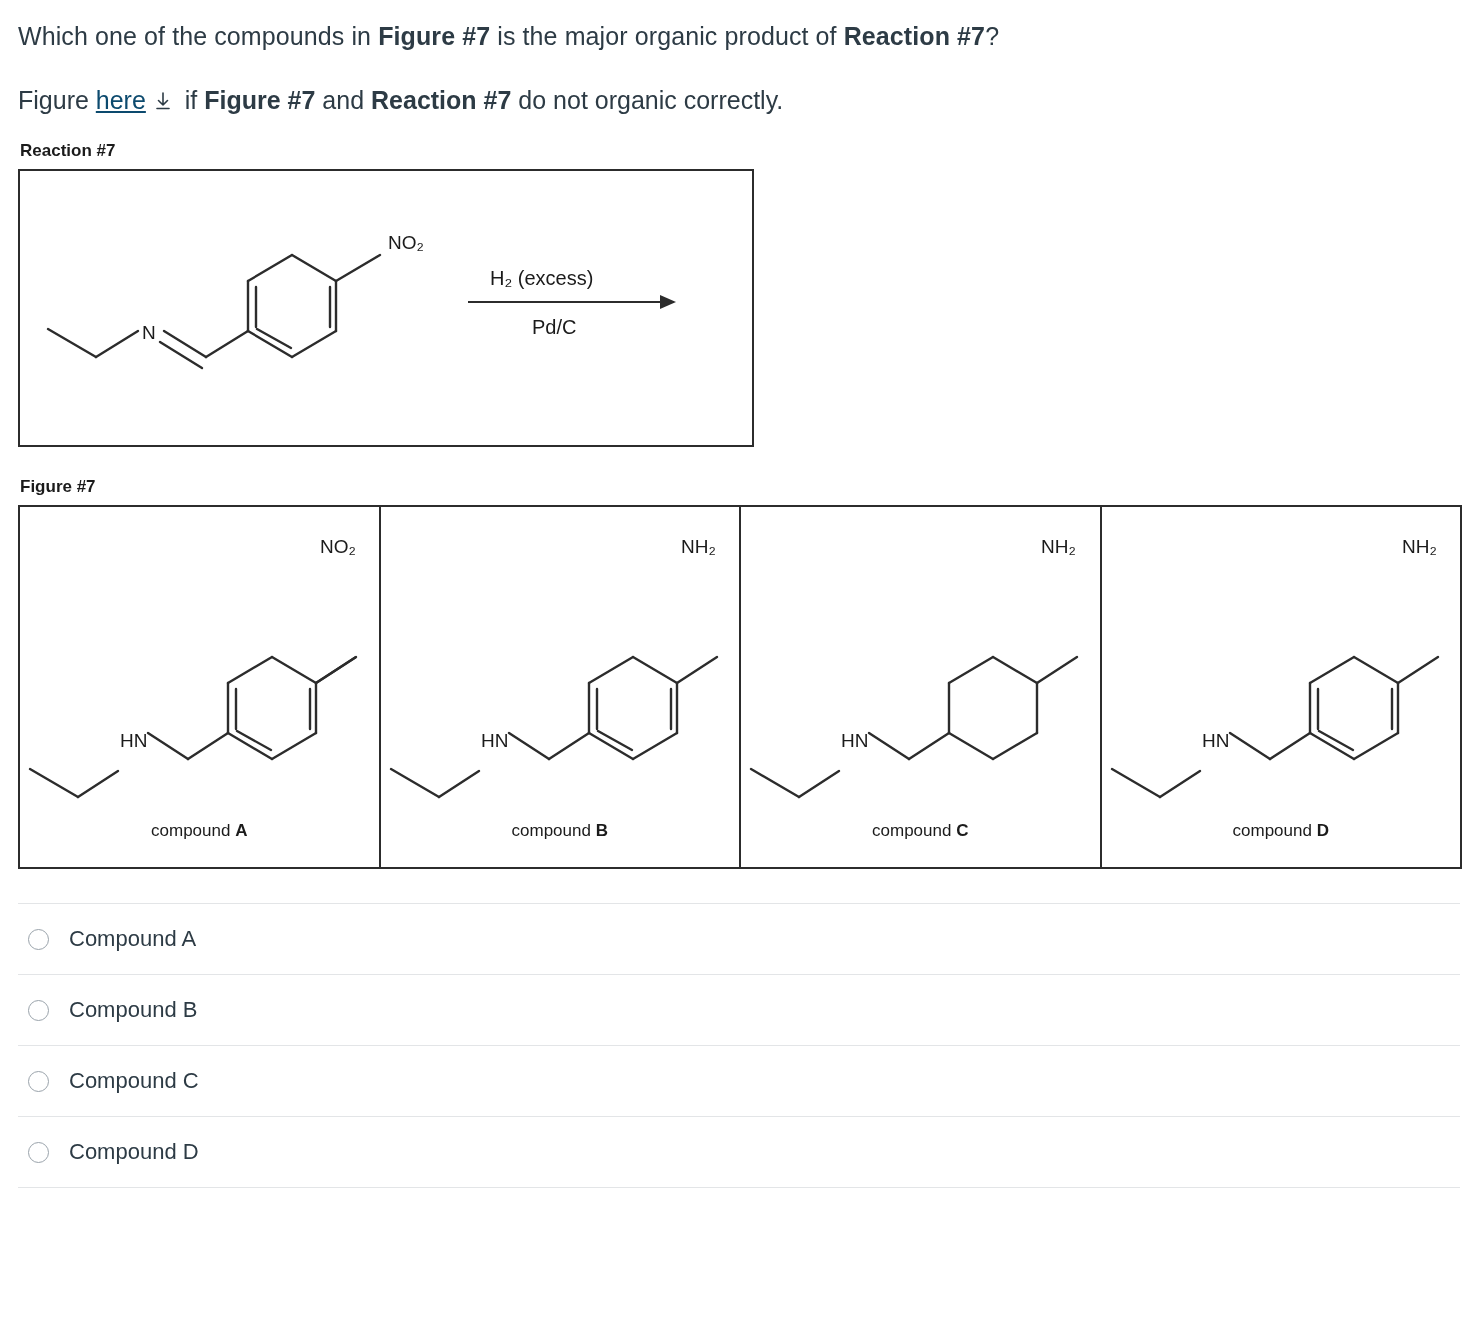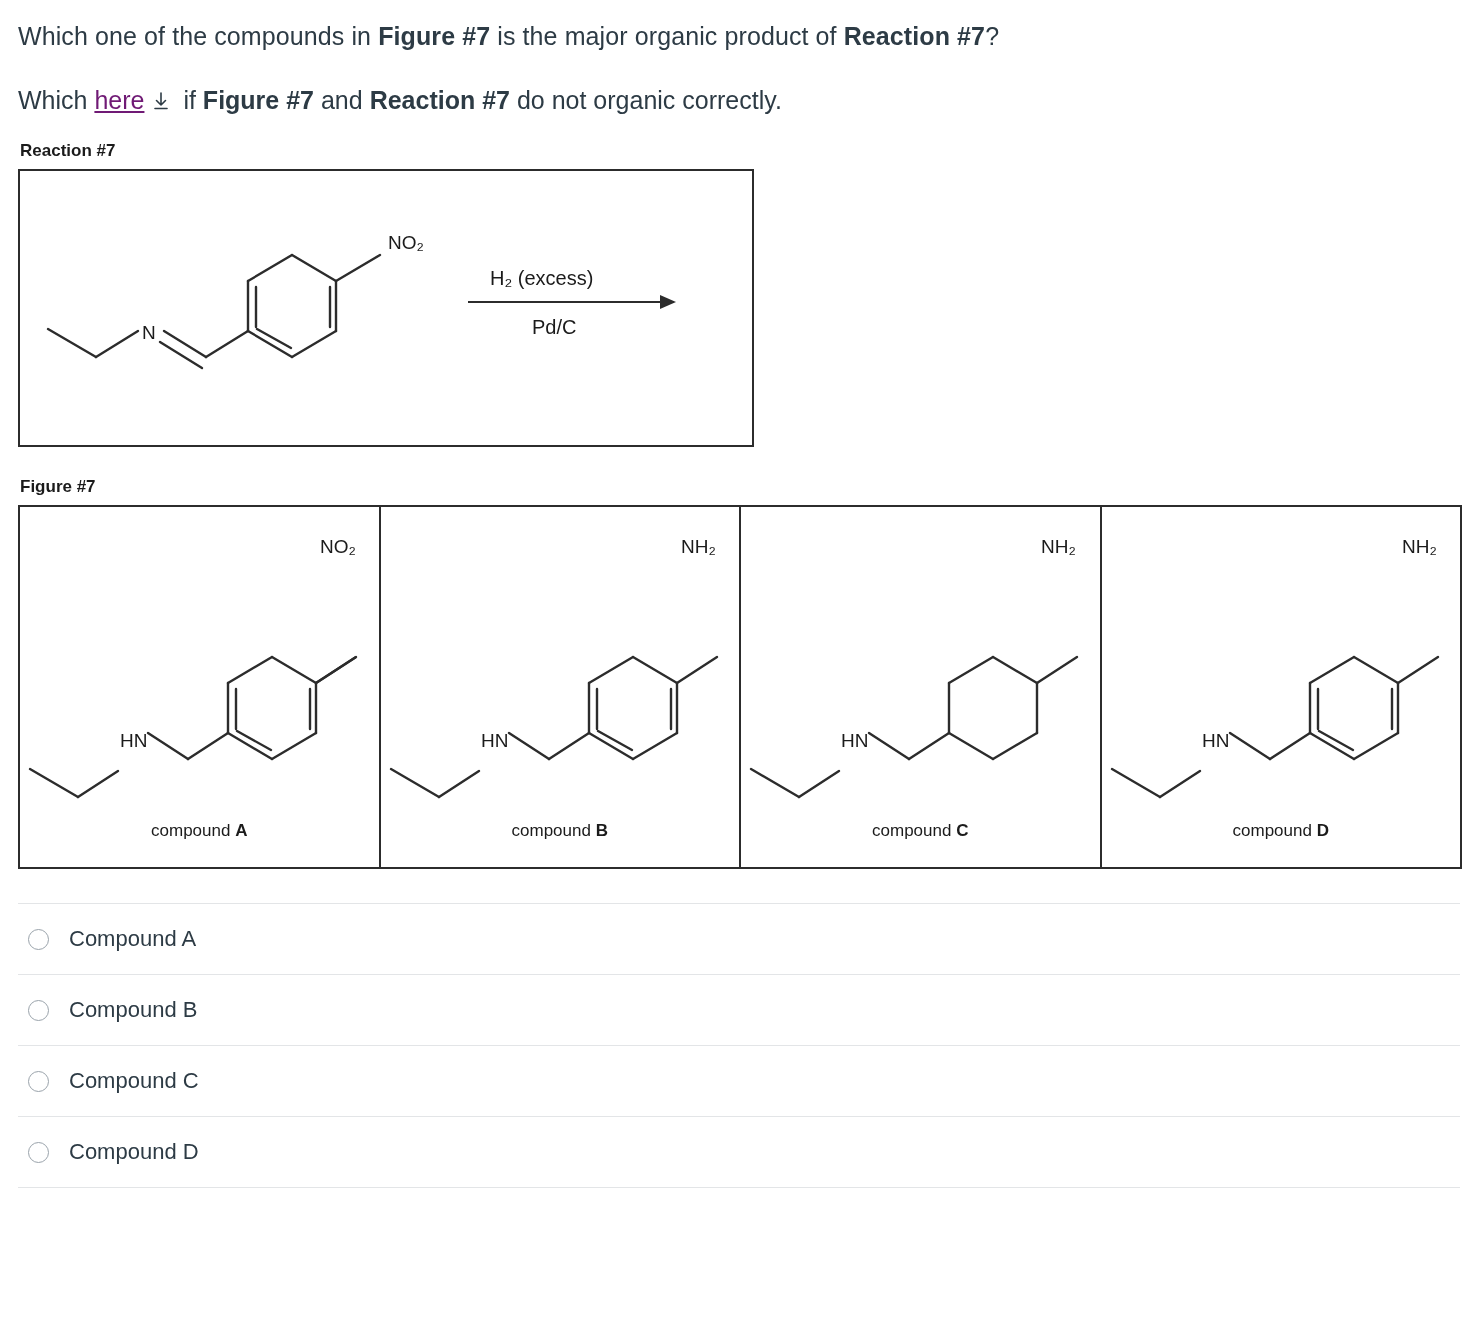--- a/index.html
+++ b/index.html
@@ -28,21 +28,21 @@
   }
   .question-line .b { font-weight: bold; }
   .hint-line {
     font-size: 25px;
     line-height: 1.5;
     color: #2d3b45;
     margin: 0 0 22px 0;
   }
   .hint-line .b { font-weight: bold; }
   a.here-link {
-    color: #701a75;
+    color: #0c4a6e;
     text-decoration: underline;
   }
   .dl-icon {
     display: inline-block;
     vertical-align: -2px;
     margin: 0 6px 0 8px;
   }
   .section-label {
     font-size: 17px;
     font-weight: bold;
@@ -108,21 +108,21 @@
 </head>
 <body>
 
 <div class="page">
 
   <p class="question-line">
     <span>Which one of the compounds in </span><span class="b">Figure #7</span><span> is the major organic product of </span><span class="b">Reaction #7</span><span>?</span>
   </p>
 
   <p class="hint-line">
-    <span>Which </span><a class="here-link" href="#">here</a><span class="dl-icon">
+    <span>Figure </span><a class="here-link" href="#">here</a><span class="dl-icon">
       <svg width="18" height="20" viewBox="0 0 18 20" aria-hidden="true">
         <path d="M9 2 L9 14 M9 14 L4.5 9.5 M9 14 L13.5 9.5" fill="none" stroke="#2d3b45" stroke-width="1.6" stroke-linecap="round" stroke-linejoin="round"></path>
         <path d="M3 17.5 L15 17.5" fill="none" stroke="#2d3b45" stroke-width="1.6" stroke-linecap="round"></path>
       </svg>
     </span><span> if </span><span class="b">Figure #7</span><span> and </span><span class="b">Reaction #7</span><span> do not organic correctly.</span>
   </p>
 
   <div class="section-label">Reaction #7</div>
 
   <div class="reaction-box">

